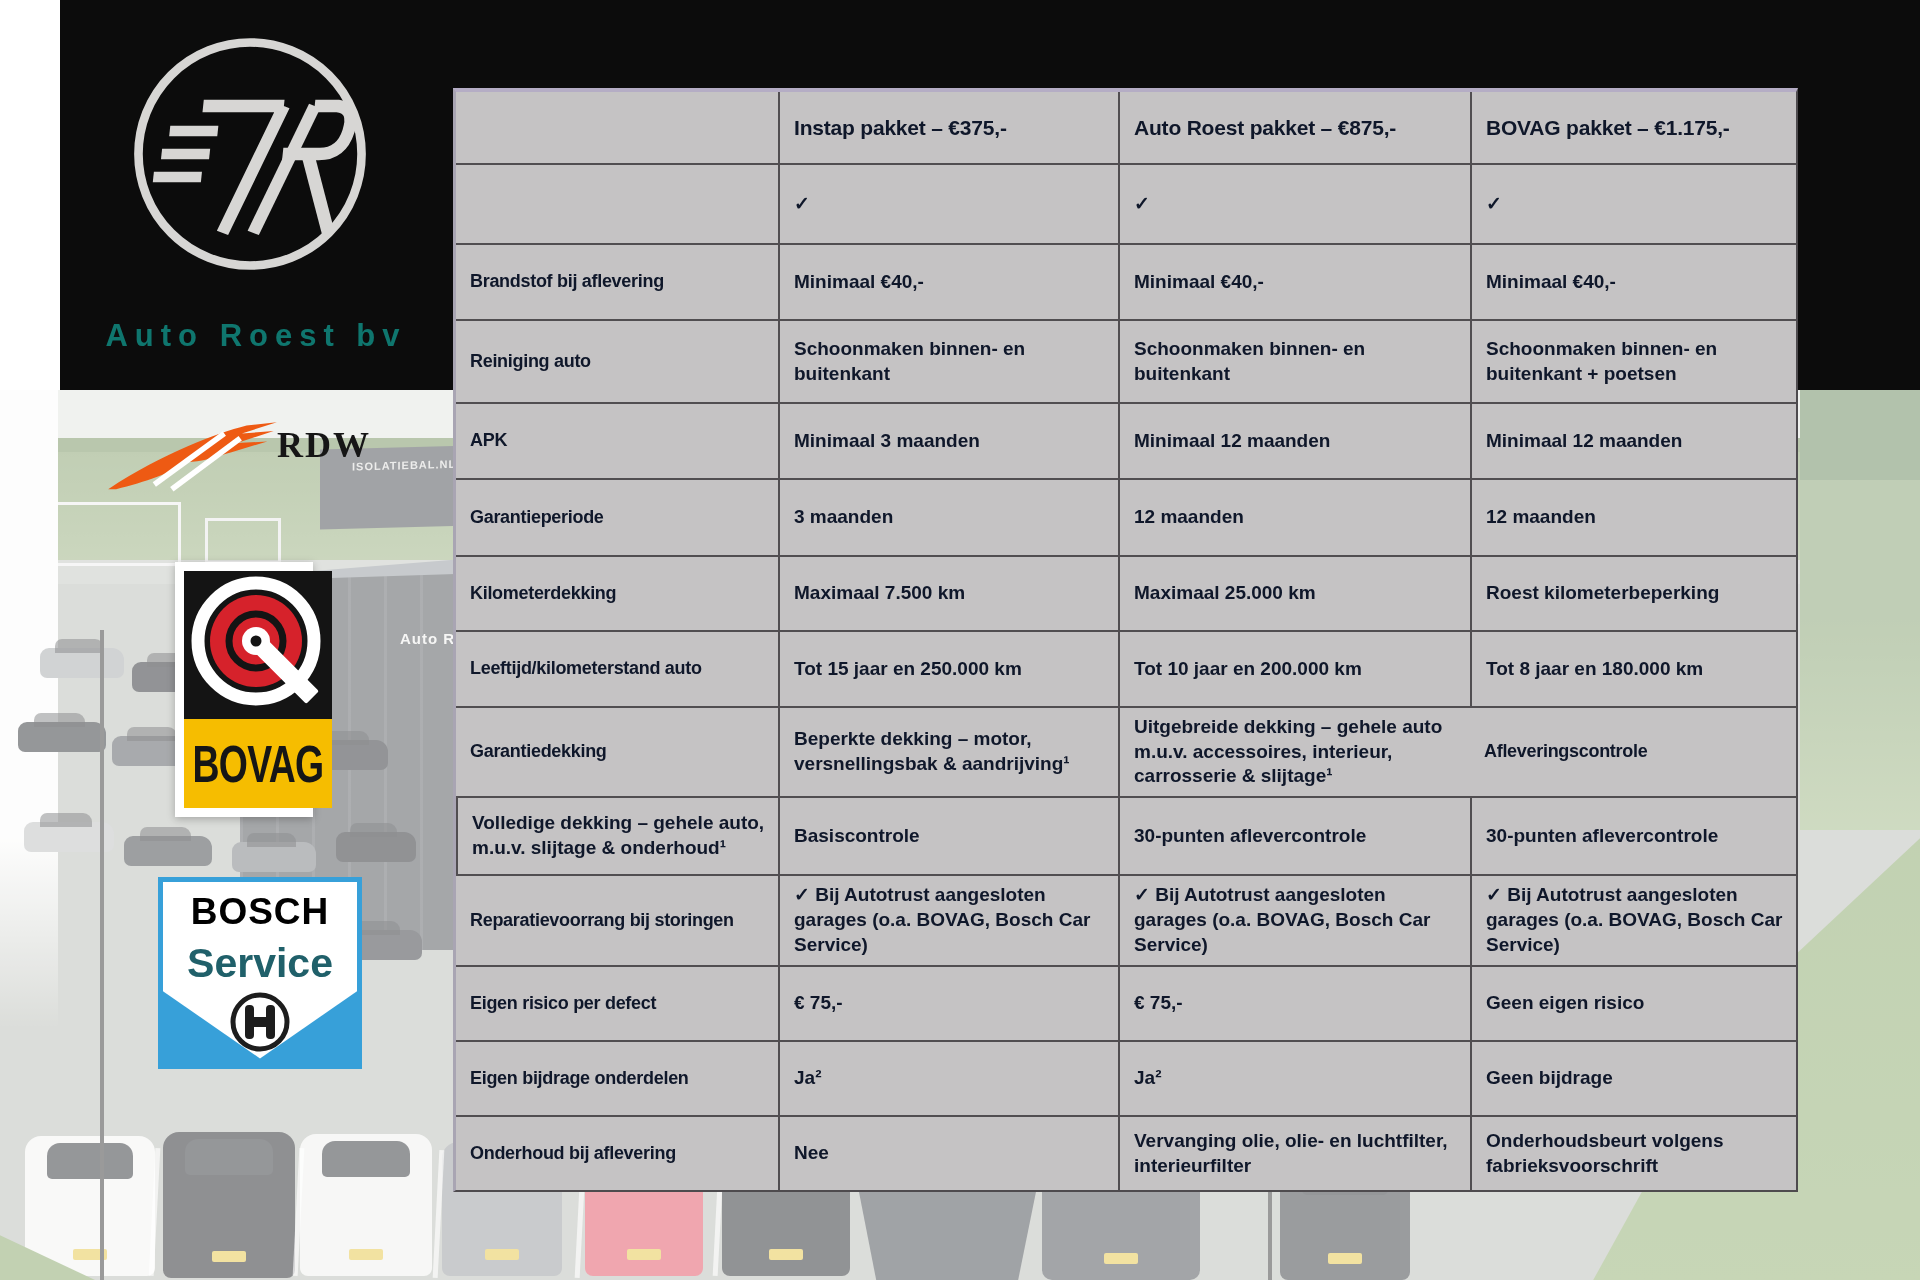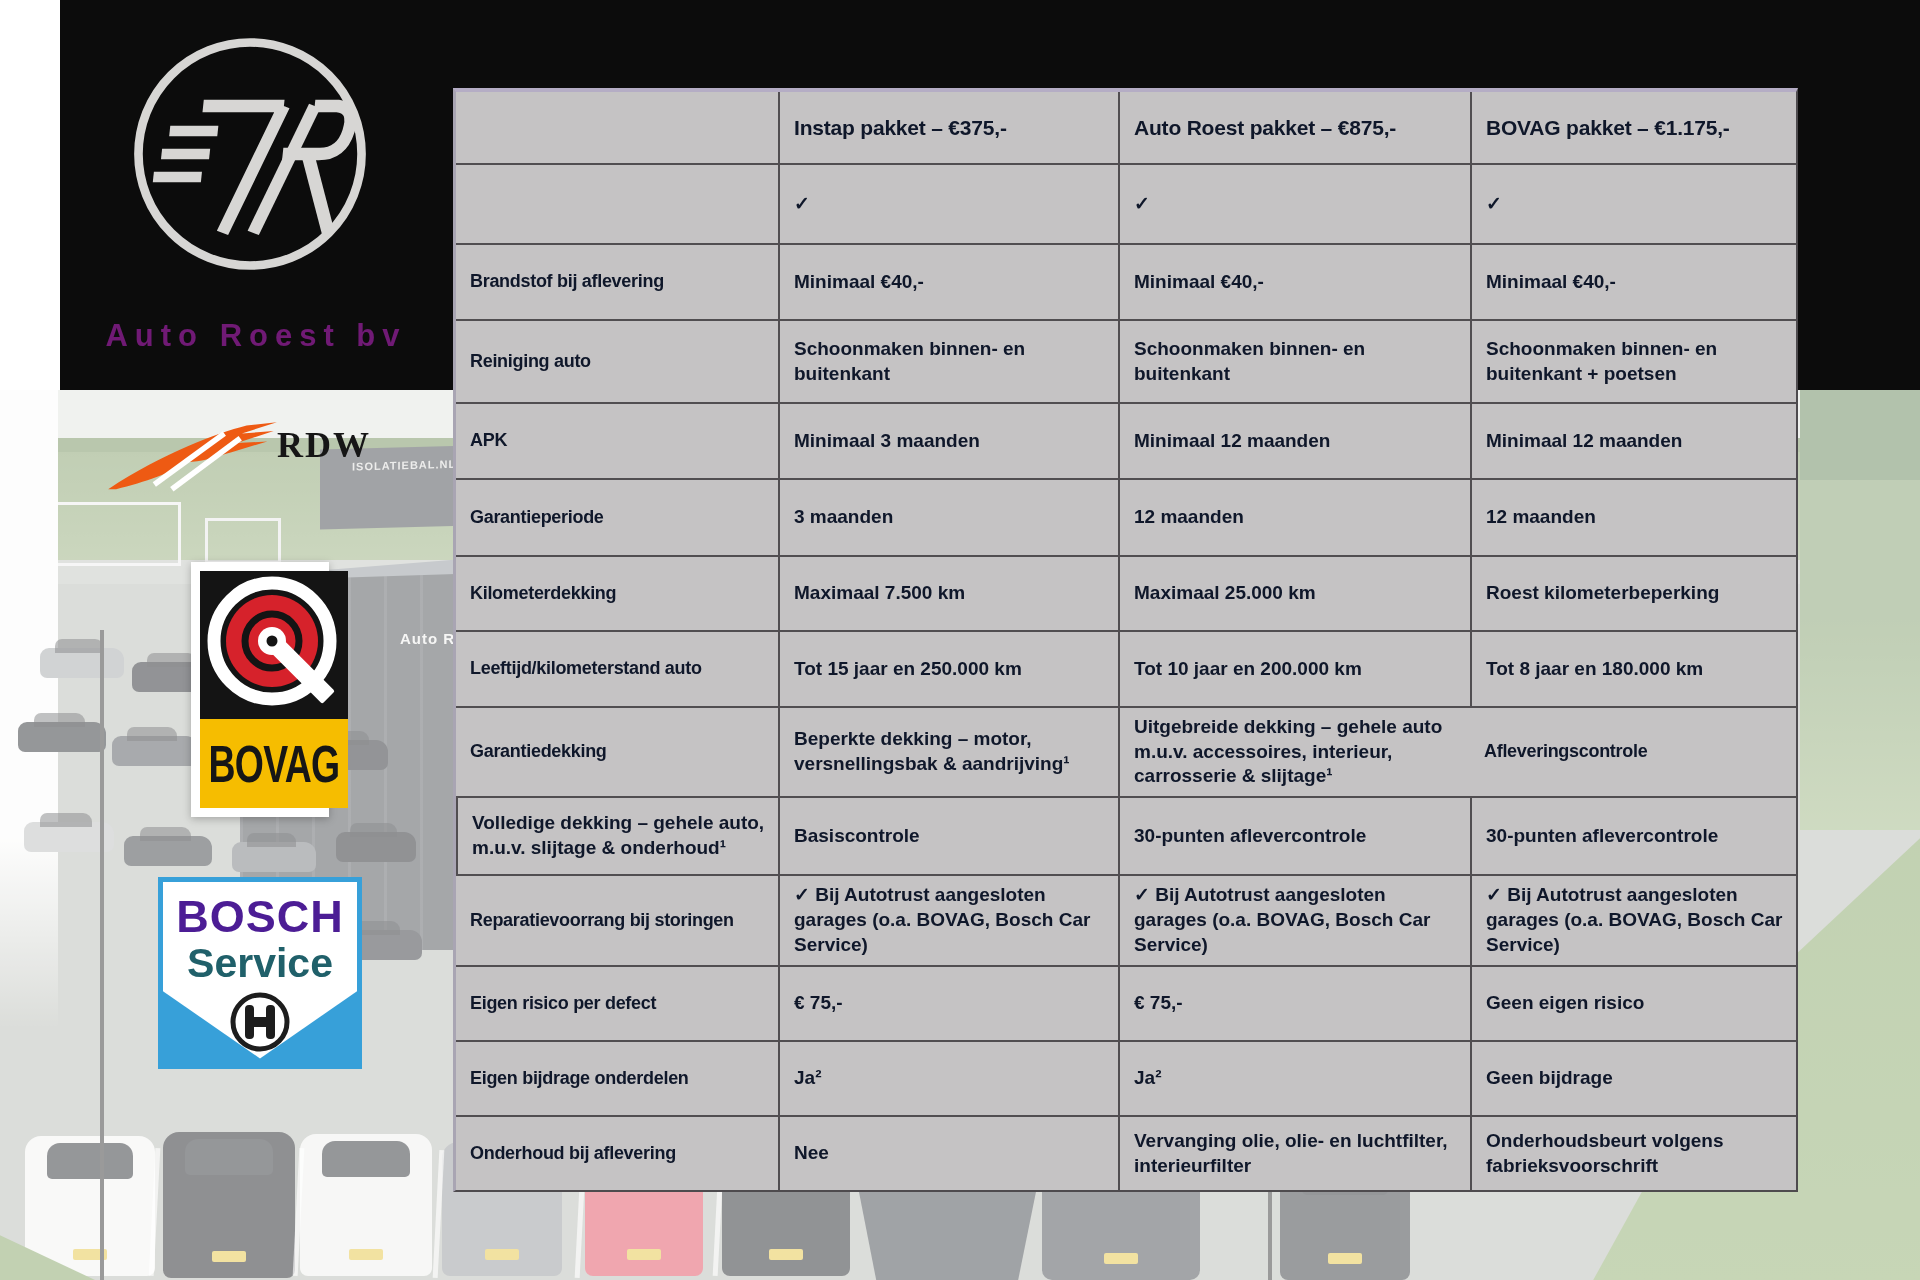--- a/index.html
+++ b/index.html
@@ -4,21 +4,21 @@
 <style>
   html,body{margin:0;padding:0;background:#ffffff;}
   .stage{position:relative;width:1920px;height:1280px;overflow:hidden;background:#ffffff;
          font-family:"Liberation Sans",sans-serif;}
 
   
   .black-band{position:absolute;left:60px;top:0;width:1860px;height:390px;background:#0c0c0c;z-index:5;}
 
   .ar-logo{position:absolute;left:125px;top:28px;width:250px;height:252px;z-index:6;}
   .ar-name{position:absolute;left:76px;top:318px;width:360px;text-align:center;z-index:6;
-           font-size:31px;font-weight:bold;letter-spacing:7px;color:#701a75;white-space:nowrap;}
+           font-size:31px;font-weight:bold;letter-spacing:7px;color:#0f766e;white-space:nowrap;}
 
   
   .photo{position:absolute;left:0;top:390px;width:1920px;height:890px;background:#b4b8b1;overflow:hidden;z-index:1;}
   .ph-sky{position:absolute;left:0;top:0;width:1920px;height:70px;background:#dfe3dd;}
   .ph-hedge{position:absolute;left:0;top:48px;width:1920px;height:16px;background:#6d8a55;}
   .ph-field{position:absolute;left:0;top:62px;width:1920px;height:112px;background:linear-gradient(180deg,#7e9a63,#93ab78);}
   .ph-road{position:absolute;left:0;top:170px;width:1920px;height:24px;background:#bfc3bd;}
   .ph-roadcar{position:absolute;width:18px;height:8px;border-radius:3px;}
   .ph-struct{position:absolute;left:45px;top:112px;width:130px;height:58px;border:3px solid #eceded;background:transparent;}
   .ph-struct2{position:absolute;left:205px;top:128px;width:70px;height:40px;border:3px solid #e6e7e5;background:transparent;}
@@ -51,30 +51,30 @@
   .ph-grass-bl{position:absolute;left:0;top:828px;width:95px;height:62px;background:#7fa05e;
                clip-path:polygon(0 100%,0 28%,100% 100%);}
   .photo-overlay{position:absolute;inset:0;background:rgba(255,255,255,0.52);z-index:10;}
 
   
   .rdw{position:absolute;left:105px;top:412px;width:300px;height:110px;z-index:30;}
   .rdw svg{position:absolute;left:0;top:0;}
   .rdw-text{position:absolute;left:172px;top:12px;font-family:"Liberation Serif",serif;font-weight:bold;
             font-size:36px;color:#161616;letter-spacing:2px;}
   .bovag{position:absolute;left:175px;top:562px;width:138px;height:255px;background:#ffffff;z-index:30;
-         box-shadow:0 2px 8px rgba(0,0,0,0.25);margin-left:16px;}
+         box-shadow:0 2px 8px rgba(0,0,0,0.25);}
   .bovag-black{position:absolute;left:9px;top:9px;width:148px;height:148px;background:#141414;overflow:hidden;}
   .bovag-yellow{position:absolute;left:9px;top:157px;width:148px;height:89px;background:#f6bd00;
                 display:flex;align-items:center;justify-content:center;overflow:hidden;}
   .bovag-word{font-size:52px;font-weight:800;color:#161616;transform:scaleX(0.72);letter-spacing:-1px;}
   .bosch{position:absolute;left:158px;top:877px;width:204px;height:192px;background:#37a0d9;z-index:30;}
   .bosch-pent{position:absolute;left:5px;top:5px;right:5px;bottom:5px;background:#ffffff;
               clip-path:polygon(0 0,100% 0,100% 60%,50% 97%,0 60%);}
-  .bosch-word{position:absolute;left:0;top:14px;width:100%;text-align:center;font-size:45px;font-weight:800;
-              color:#4c1d95;letter-spacing:1px;}
+  .bosch-word{position:absolute;left:0;top:14px;width:100%;text-align:center;font-size:37px;font-weight:800;
+              color:#000000;letter-spacing:1px;}
   .bosch-service{position:absolute;left:0;top:63px;width:100%;text-align:center;font-size:41px;font-weight:800;
                  color:#20606a;}
   .bosch-arm{position:absolute;left:50%;top:112px;margin-left:-33px;}
 
   
   .pkg-table{position:absolute;left:453px;top:88px;width:1345px;height:1104px;z-index:20;
              background:#c5c3c4;box-sizing:border-box;
              border:2px solid #4e4b4e;border-top:4px solid #b5adc5;border-left:3px solid #a9a5b3;
              display:grid;grid-template-columns:322px 340px 352px 1fr;
              grid-template-rows:73px 80px 76px 83px 76px 77px 75px 76px 90px 78px 91px 75px 75px 1fr;}

